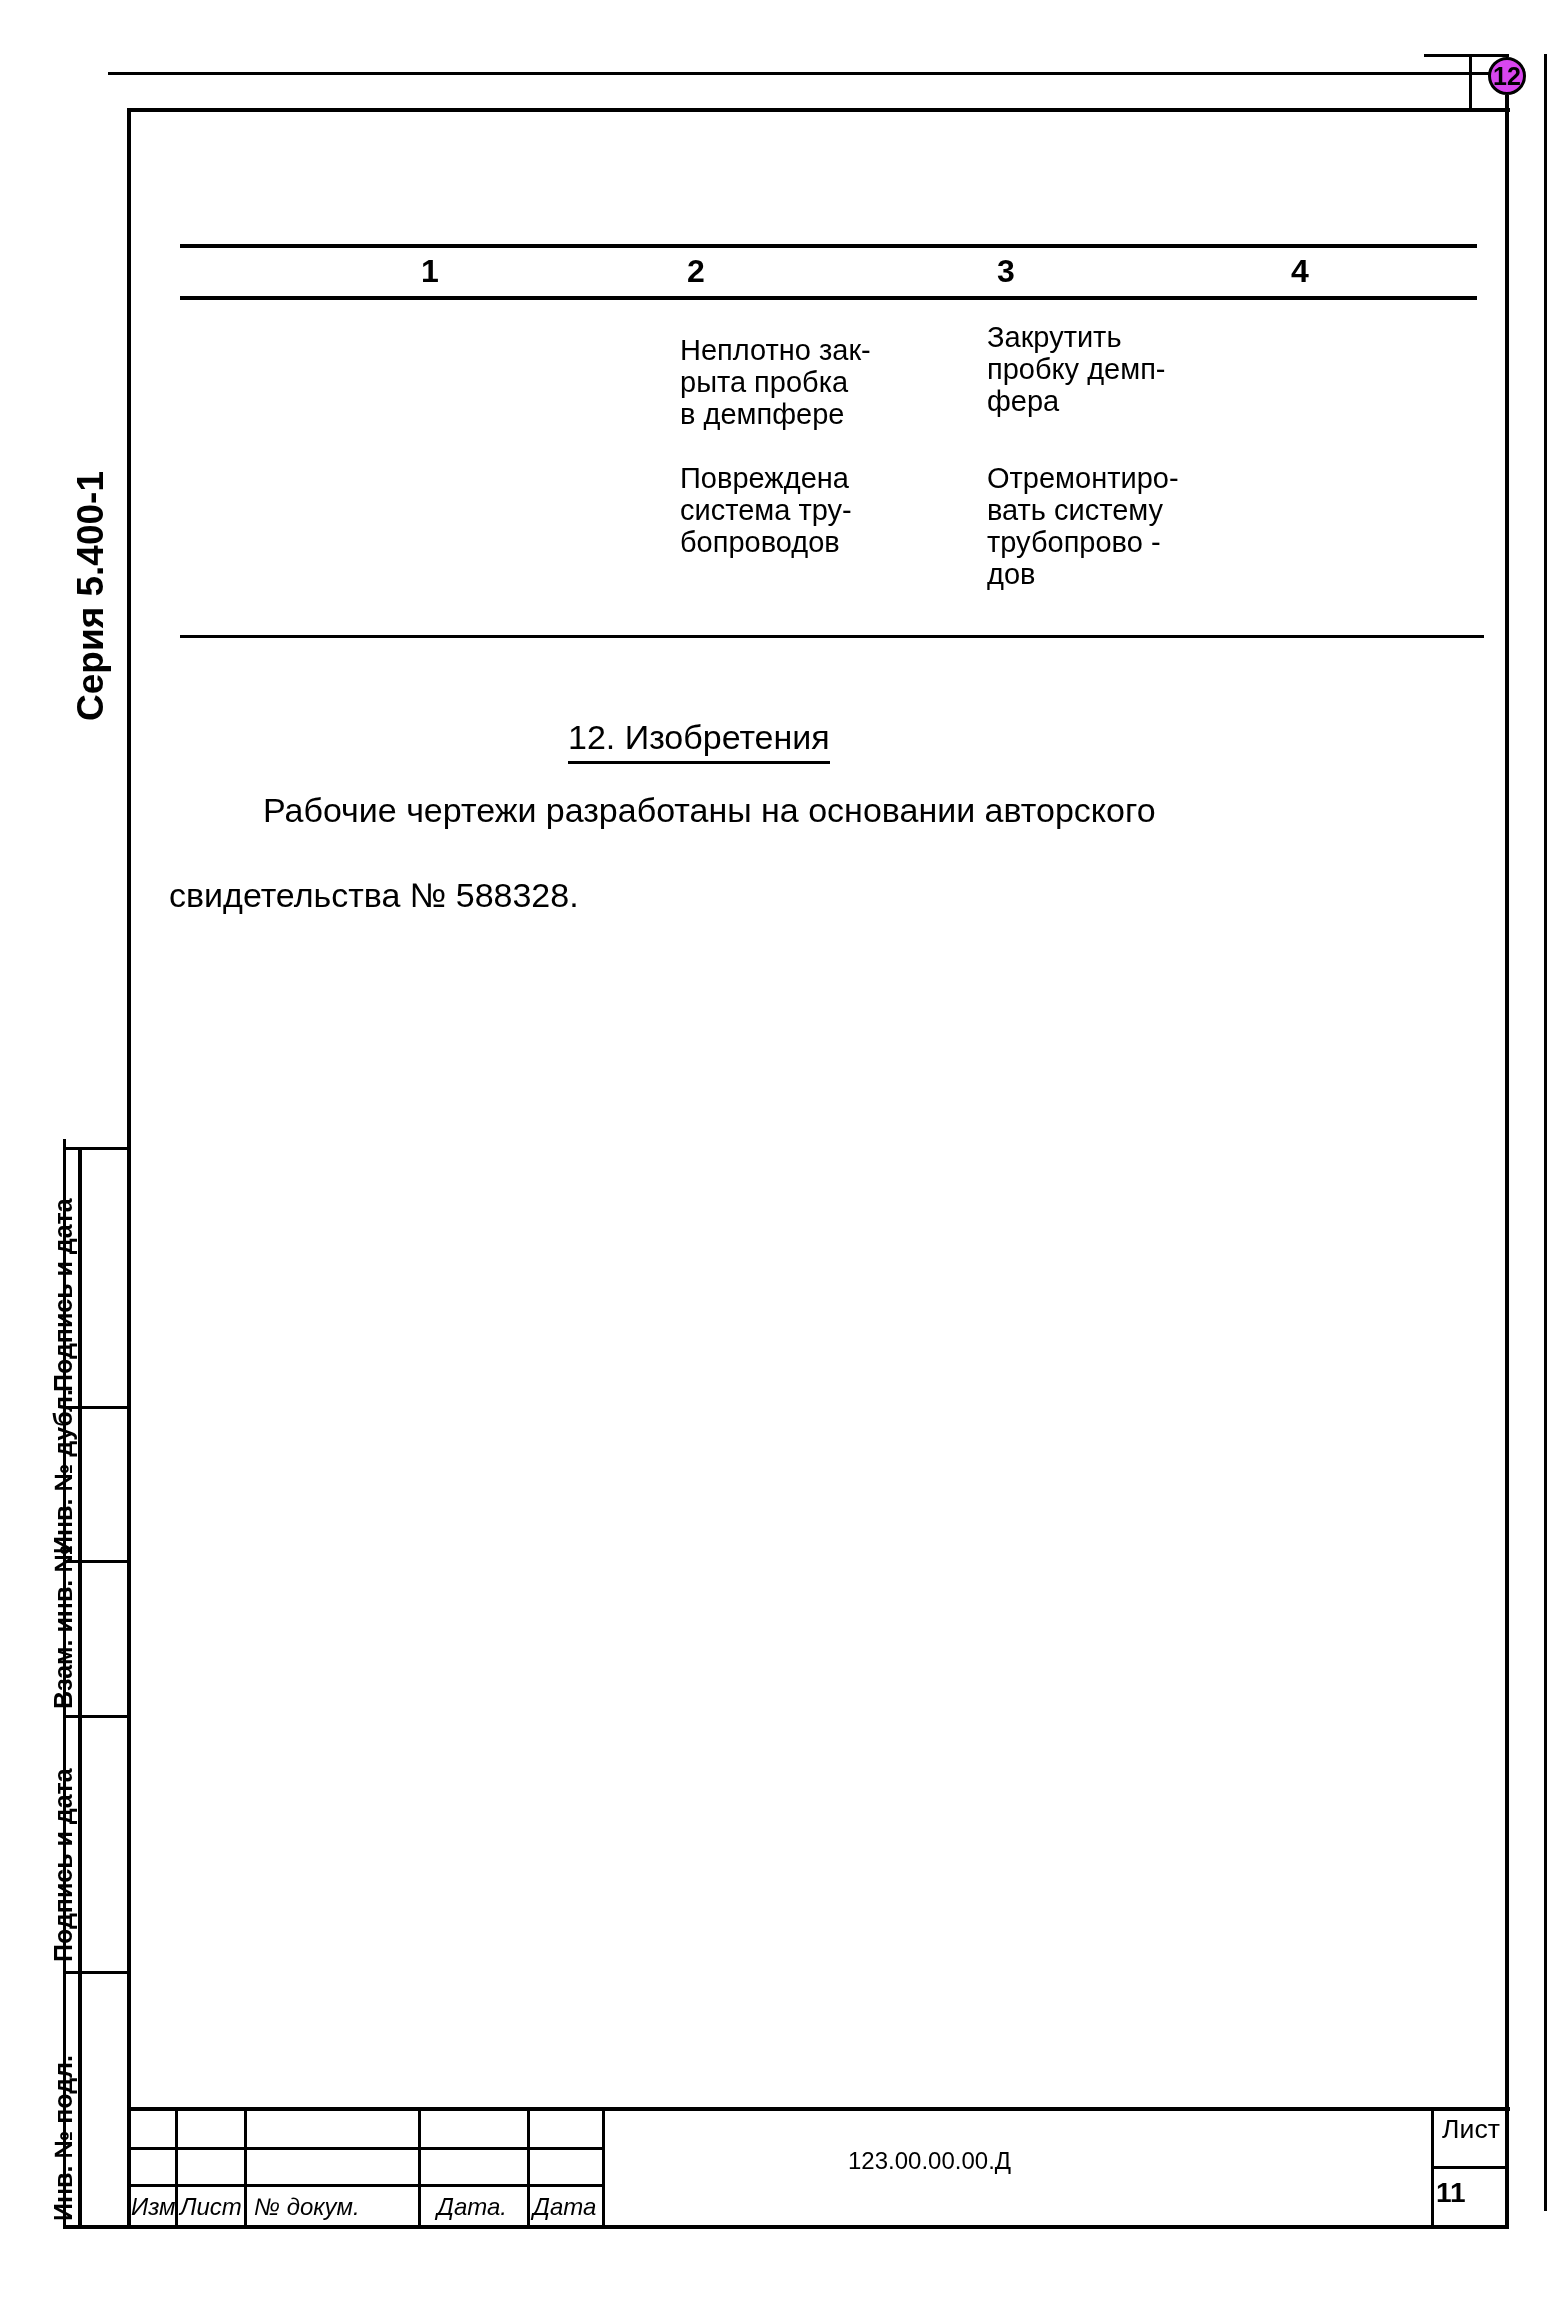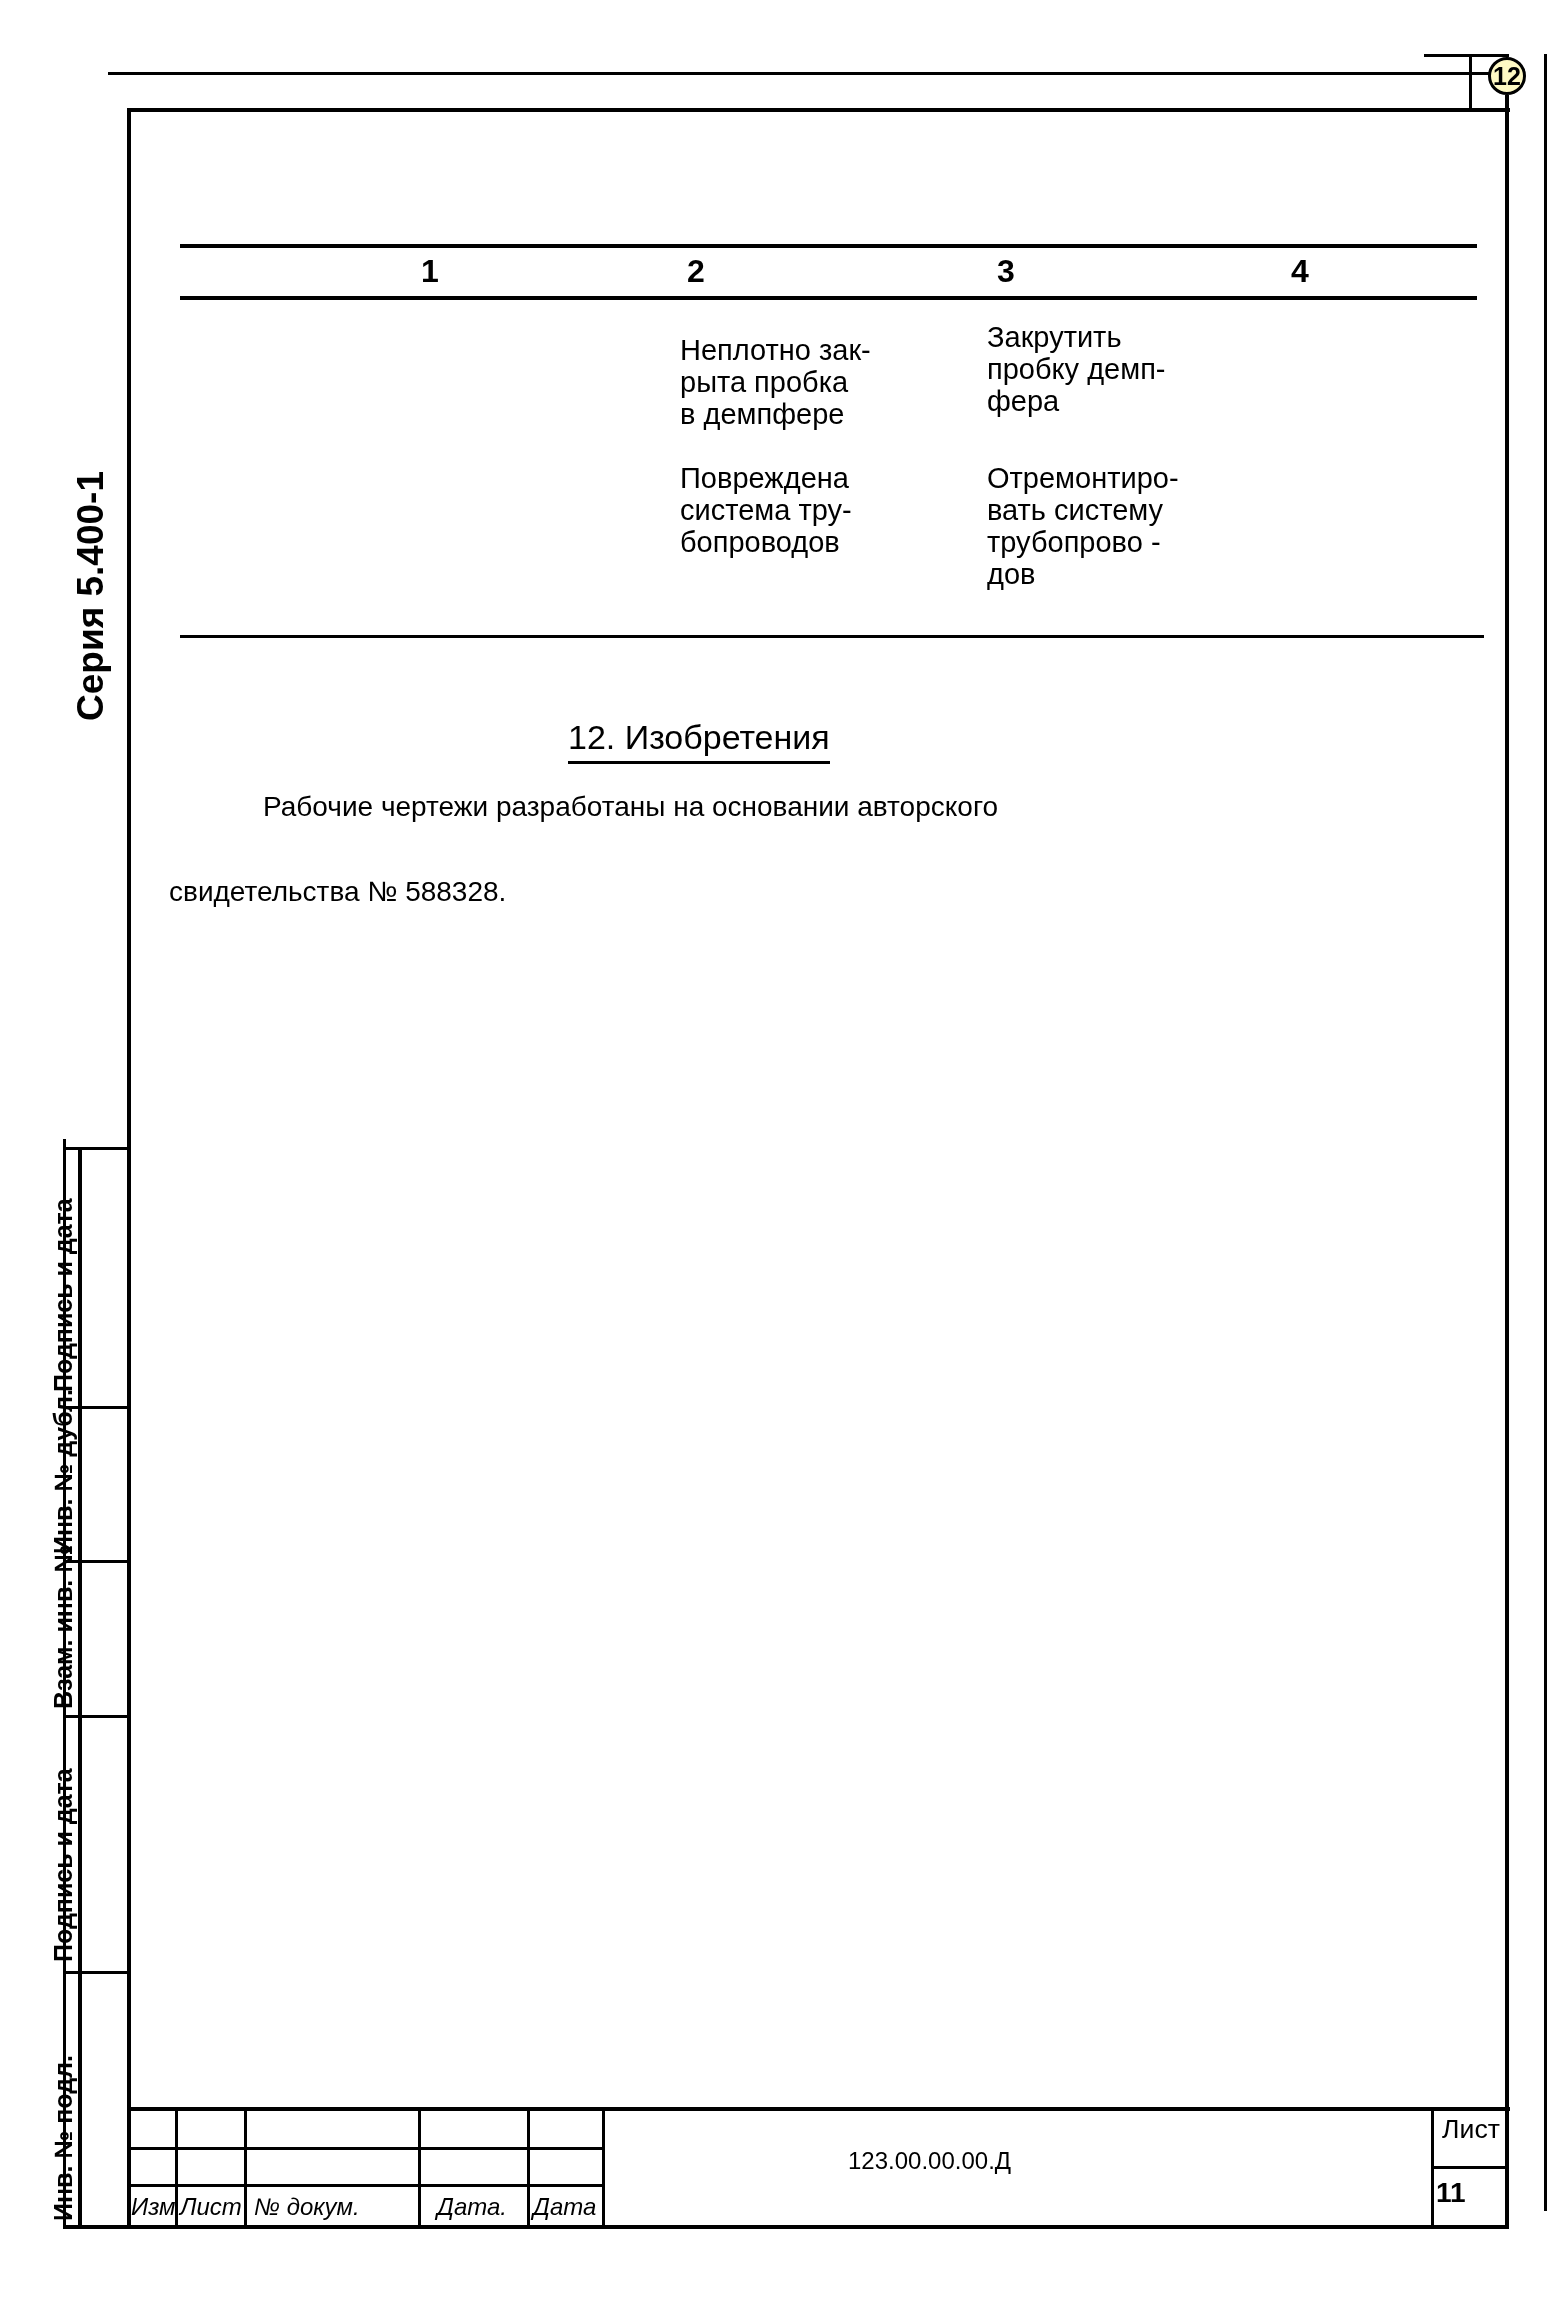--- a/index.html
+++ b/index.html
@@ -1,32 +1,32 @@
 <!DOCTYPE html>
 <html style="font-size:10px"><head>
 <meta charset="utf-8">
 <style>
   html, body { margin: 0; padding: 0; background: #ffffff; }
   body { width: 1567px; height: 2319px; position: relative; overflow: hidden;
          font-family: "Liberation Sans", "DejaVu Sans", sans-serif; color: #000; }
   .hline { position: absolute; background: #000; }
   .vline { position: absolute; background: #000; }
   .circle { position: absolute; left: 1488px; top: 57px; width: 38px; height: 38px;
-            border: 3.2px solid #000; border-radius: 50%; background: #fef9c3;
+            border: 3.2px solid #000; border-radius: 50%; background: #d946ef;
             display: flex; align-items: center; justify-content: center;
             font-size: 25px; font-weight: bold; box-sizing: border-box; }
 
   
   .colnum { position: absolute; top: 253px; font-size: 32px; font-weight: bold; }
 
   .cell-text { position: absolute; font-size: 29px; line-height: 32px; white-space: pre-line; }
 
   .section-title { position: absolute; left: 568px; top: 718px; font-size: 34px;
                    border-bottom: 3.2px solid #000; padding-bottom: 3.8px; }
-  .para { position: absolute; font-size: 28px; white-space: nowrap; }
+  .para { position: absolute; font-size: 34px; white-space: nowrap; }
 
   
   .series { position: absolute; left: 70px; top: 721px; transform: rotate(-90deg);
             transform-origin: left top; font-size: 37px; font-weight: bold; white-space: nowrap; }
 
   
   .vstrip-label { position: absolute; transform: rotate(-90deg); transform-origin: left top;
                   font-size: 25px; font-weight: bold; white-space: nowrap; }
 
   

